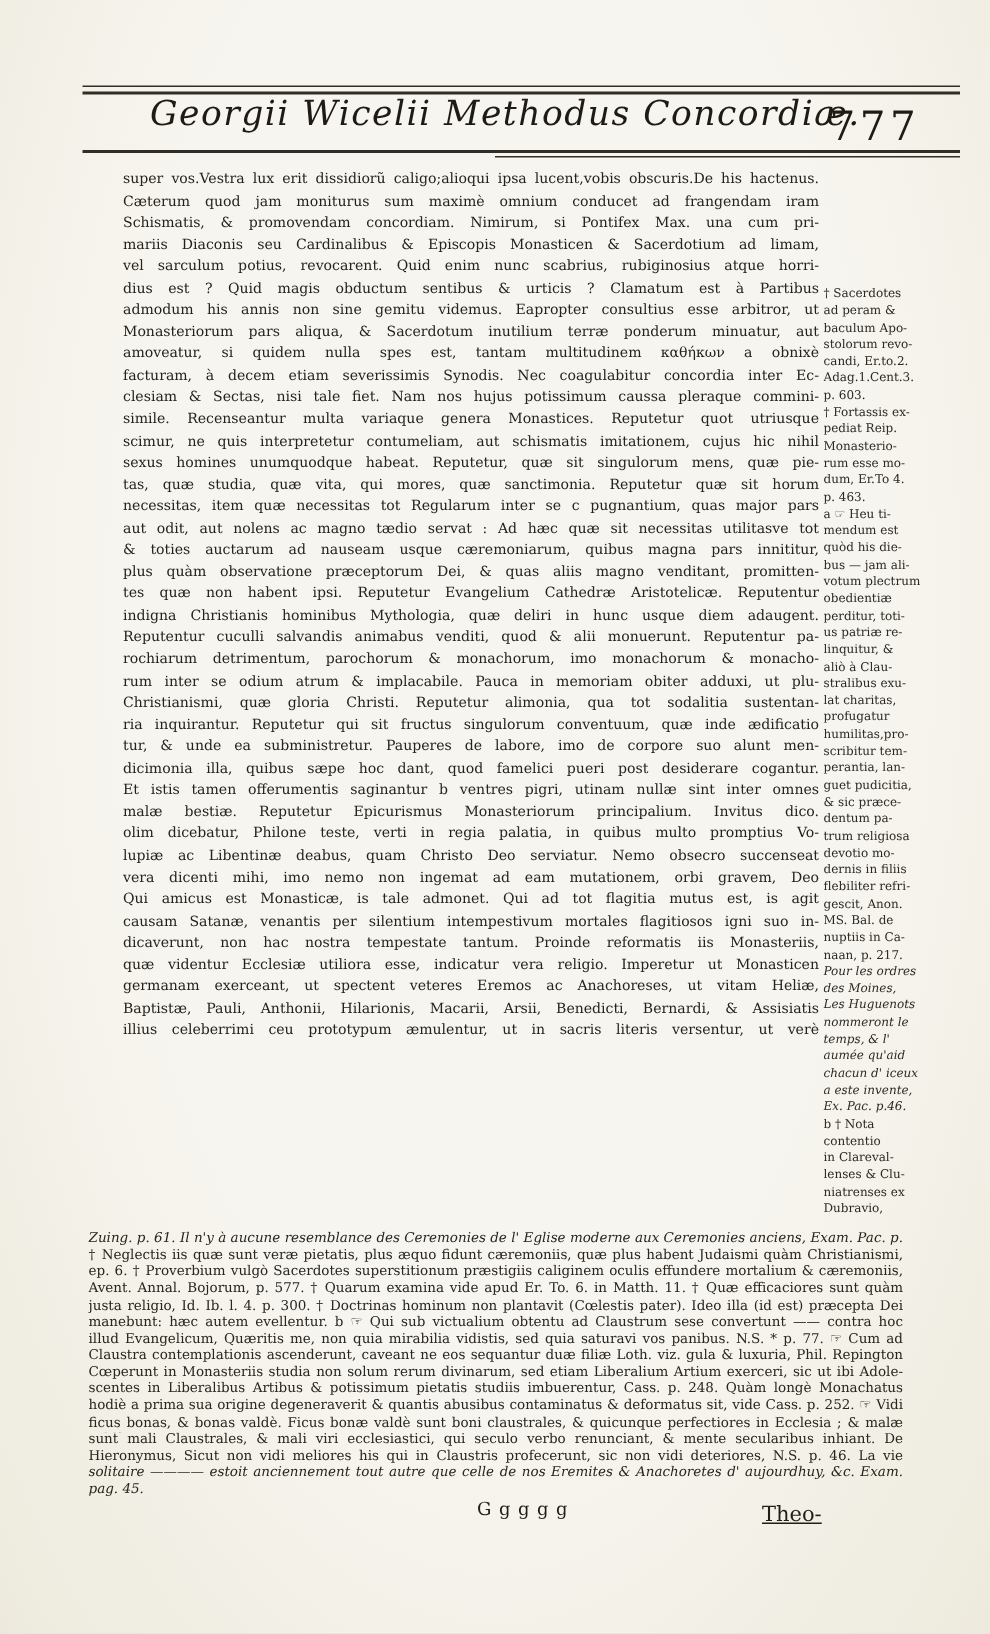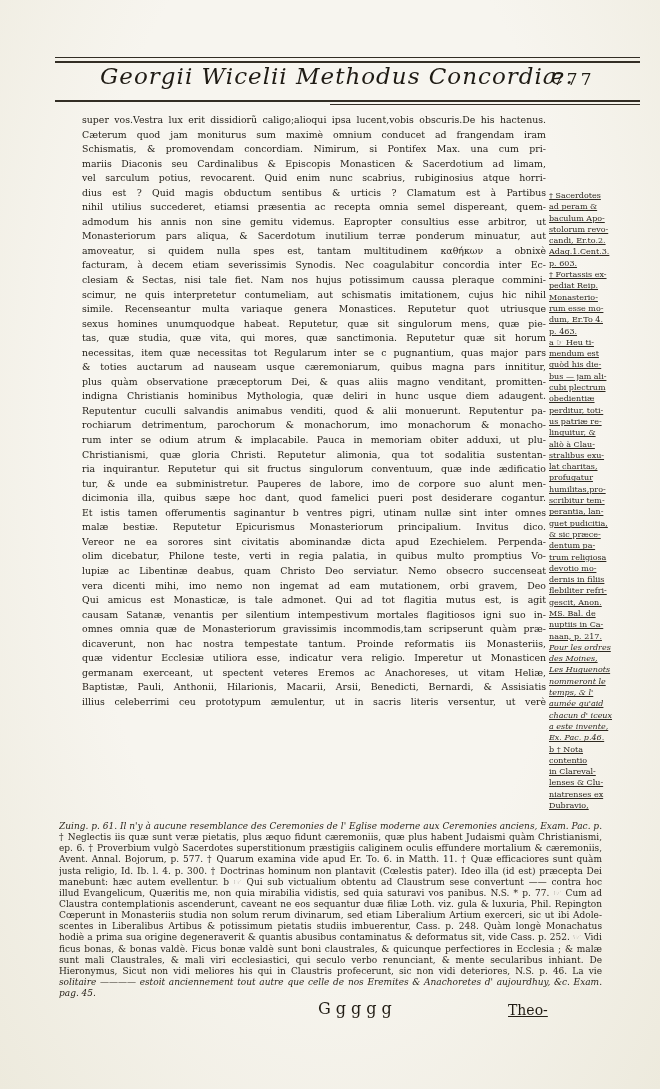--- a/index.html
+++ b/index.html
@@ -13,42 +13,42 @@
   .rule.r1{left:55px;right:20px;top:57px;}
   .rule.r2{left:55px;right:20px;top:61px;height:2px;}
   .rule.r3{left:55px;right:20px;top:100px;height:2px;}
   .rule.r4{left:330px;right:20px;top:104px;}
   .hdr-title{
     position:absolute;left:100px;top:63px;width:390px;
     text-align:center;font-style:italic;font-size:23px;letter-spacing:1px;
     color:#1f1b14;white-space:nowrap;
   }
   .hdr-num{
-    position:absolute;left:553px;top:69px;font-size:17px;letter-spacing:3px;color:#1f1b14;
+    position:absolute;left:553px;top:69px;font-size:27px;letter-spacing:3px;color:#1f1b14;
   }
   .body-text{position:absolute;left:82px;top:113px;width:464px;}
   .body-text .line{
     font-size:9.4px;line-height:14.55px;height:14.55px;overflow:hidden;
     text-align:justify;text-align-last:justify;
   }
   .margin-notes{position:absolute;left:549px;top:190px;width:68px;}
   .margin-notes .line{
     font-size:8px;line-height:11.3px;height:11.3px;overflow:hidden;
-    white-space:nowrap;color:#2d2820;text-decoration:underline;
+    white-space:nowrap;color:#2d2820;
   }
   .margin-notes .line.i{font-style:italic;}
   .footnotes{position:absolute;left:59px;top:821px;width:543px;}
   .footnotes .line{
     font-size:9px;line-height:11.15px;height:11.15px;overflow:hidden;
     text-align:justify;text-align-last:justify;color:#2a251d;
   }
   .footnotes .line.i{font-style:italic;}
   .footnotes .line.nj{text-align-last:left;}
   .signature{
-    position:absolute;left:318px;top:999px;font-size:16px;letter-spacing:5px;color:#221d15;
+    position:absolute;left:318px;top:999px;font-size:12px;letter-spacing:5px;color:#221d15;
   }
   .catchword{
     position:absolute;left:508px;top:1002px;font-size:14px;color:#221d15;text-decoration:underline;
   }
 </style>
 </head>
 <body>
 
 <div class="page">
   <div class="rule r1"></div>
@@ -58,50 +58,49 @@
   <div class="rule r3"></div>
   <div class="rule r4"></div>
 
   <div class="body-text">
       <div class="line">super vos.Vestra lux erit dissidiorũ caligo;alioqui ipsa lucent,vobis obscuris.De his hactenus.</div>
       <div class="line">Cæterum quod jam moniturus sum maximè omnium conducet ad frangendam iram</div>
       <div class="line">Schismatis, &amp; promovendam concordiam. Nimirum, si Pontifex Max. una cum pri-</div>
       <div class="line">mariis Diaconis seu Cardinalibus &amp; Episcopis Monasticen &amp; Sacerdotium ad limam,</div>
       <div class="line">vel sarculum potius, revocarent.  Quid enim nunc scabrius, rubiginosius atque horri-</div>
       <div class="line">dius est ?  Quid magis obductum sentibus &amp; urticis ?  Clamatum est à Partibus</div>
-      <div class="line">nihil utilius succederet,  etiamsi præsentia ac recepta omnia semel dispereant, quem-</div>
       <div class="line">admodum his annis non sine gemitu videmus.  Eapropter consultius esse arbitror, ut</div>
       <div class="line">Monasteriorum pars aliqua, &amp; Sacerdotum inutilium terræ ponderum minuatur, aut</div>
       <div class="line">amoveatur,  si quidem nulla spes est,  tantam multitudinem καθήκων a obnixè</div>
       <div class="line">facturam, à decem etiam severissimis Synodis.  Nec coagulabitur concordia inter Ec-</div>
       <div class="line">clesiam &amp; Sectas, nisi tale fiet.  Nam nos hujus potissimum caussa pleraque commini-</div>
+      <div class="line">simile.  Recenseantur multa variaque genera Monastices.  Reputetur quot utriusque</div>
       <div class="line">scimur, ne quis interpretetur contumeliam, aut schismatis imitationem, cujus hic nihil</div>
-      <div class="line">simile.  Recenseantur multa variaque genera Monastices.  Reputetur quot utriusque</div>
       <div class="line">sexus homines unumquodque habeat.  Reputetur, quæ sit singulorum mens, quæ pie-</div>
       <div class="line">tas, quæ studia, quæ vita, qui mores, quæ sanctimonia.  Reputetur quæ sit horum</div>
       <div class="line">necessitas, item quæ necessitas tot Regularum inter se c pugnantium, quas major pars</div>
+      <div class="line">aut odit, aut nolens ac magno tædio servat : Ad hæc quæ sit necessitas utilitasve tot</div>
       <div class="line">&amp; toties auctarum ad nauseam  usque cæremoniarum,  quibus magna pars innititur,</div>
       <div class="line">plus quàm observatione præceptorum Dei, &amp; quas aliis magno venditant, promitten-</div>
+      <div class="line">tes quæ non habent ipsi.  Reputetur Evangelium Cathedræ Aristotelicæ.  Reputentur</div>
       <div class="line">indigna Christianis hominibus Mythologia, quæ deliri in hunc usque diem adaugent.</div>
       <div class="line">Reputentur cuculli salvandis animabus venditi, quod &amp; alii monuerunt.  Reputentur pa-</div>
       <div class="line">rochiarum detrimentum,  parochorum &amp; monachorum,  imo monachorum &amp; monacho-</div>
       <div class="line">rum inter se odium atrum &amp; implacabile.  Pauca in memoriam obiter adduxi, ut plu-</div>
       <div class="line">Christianismi, quæ gloria Christi.  Reputetur alimonia, qua tot sodalitia sustentan-</div>
       <div class="line">ria inquirantur.  Reputetur qui sit fructus singulorum conventuum, quæ inde ædificatio</div>
       <div class="line">tur, &amp; unde ea subministretur.  Pauperes de labore, imo de corpore suo alunt men-</div>
       <div class="line">dicimonia illa, quibus sæpe hoc dant, quod famelici pueri post desiderare cogantur.</div>
       <div class="line">Et istis tamen offerumentis saginantur b ventres pigri, utinam nullæ sint inter omnes</div>
       <div class="line">malæ bestiæ.  Reputetur Epicurismus Monasteriorum principalium.  Invitus dico.</div>
-      <div class="line">Vereor ne ea sorores sint civitatis abominandæ dicta apud Ezechielem.  Perpenda-</div>
       <div class="line">olim dicebatur, Philone teste, verti in regia palatia, in quibus multo promptius Vo-</div>
       <div class="line">lupiæ ac Libentinæ deabus, quam Christo Deo serviatur.  Nemo obsecro succenseat</div>
       <div class="line">vera dicenti mihi, imo nemo non ingemat ad eam mutationem, orbi gravem, Deo</div>
       <div class="line">Qui amicus est Monasticæ, is tale admonet.  Qui ad tot flagitia mutus est, is agit</div>
       <div class="line">causam Satanæ, venantis per silentium intempestivum mortales flagitiosos igni suo in-</div>
-      <div class="line">omnes omnia quæ de Monasteriorum gravissimis incommodis,tam scripserunt quàm præ-</div>
       <div class="line">dicaverunt, non hac nostra tempestate tantum.  Proinde reformatis iis Monasteriis,</div>
       <div class="line">quæ videntur Ecclesiæ utiliora esse, indicatur vera religio.  Imperetur ut Monasticen</div>
       <div class="line">germanam exerceant, ut spectent veteres Eremos ac Anachoreses, ut vitam Heliæ,</div>
       <div class="line">Baptistæ, Pauli, Anthonii, Hilarionis, Macarii, Arsii, Benedicti, Bernardi, &amp; Assisiatis</div>
       <div class="line">illius celeberrimi ceu prototypum æmulentur, ut in sacris literis versentur, ut verè</div>
     </div>
 
   <div class="margin-notes">
       <div class="line">† Sacerdotes</div>
       <div class="line">ad peram &amp;</div>
@@ -113,21 +112,21 @@
       <div class="line">† Fortassis ex-</div>
       <div class="line">pediat Reip.</div>
       <div class="line">Monasterio-</div>
       <div class="line">rum esse mo-</div>
       <div class="line">dum, Er.To 4.</div>
       <div class="line">p. 463.</div>
       <div class="line">a ☞ Heu ti-</div>
       <div class="line">mendum est</div>
       <div class="line">quòd his die-</div>
       <div class="line">bus — jam ali-</div>
-      <div class="line">cubi plectrum</div>
+      <div class="line">votum plectrum</div>
       <div class="line">obedientiæ</div>
       <div class="line">perditur, toti-</div>
       <div class="line">us patriæ re-</div>
       <div class="line">linquitur, &amp;</div>
       <div class="line">aliò à Clau-</div>
       <div class="line">stralibus exu-</div>
       <div class="line">lat charitas,</div>
       <div class="line">profugatur</div>
       <div class="line">humilitas,pro-</div>
       <div class="line">scribitur tem-</div>

